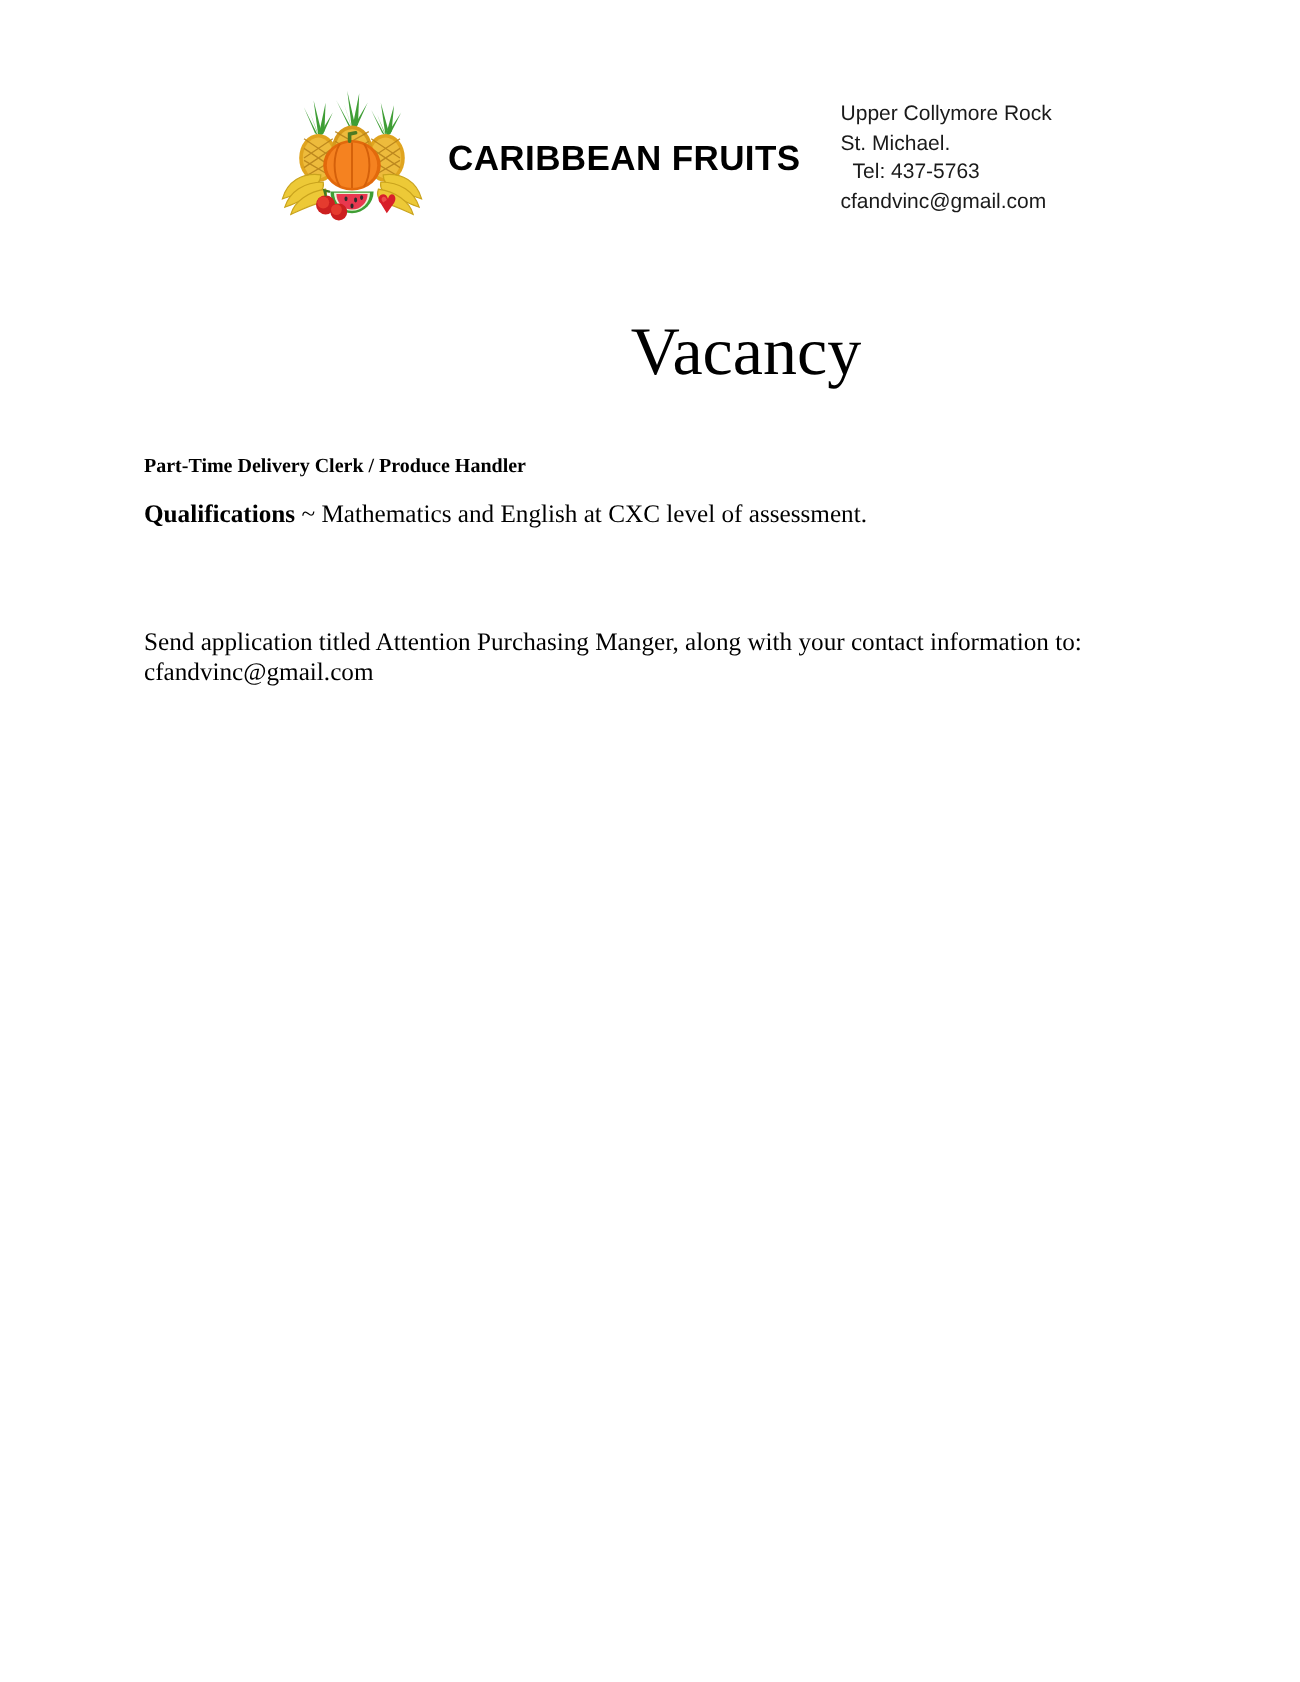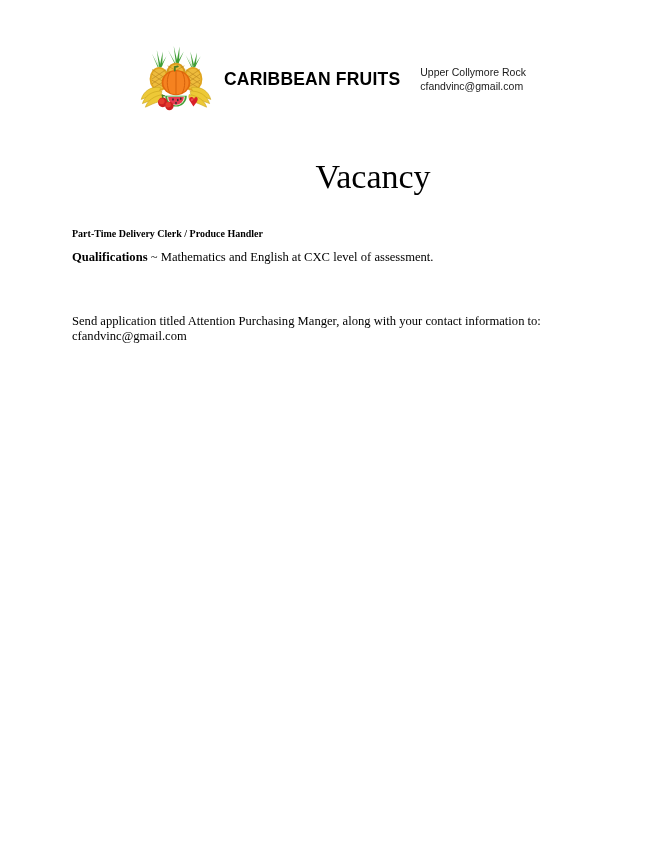--- a/index.html
+++ b/index.html
@@ -187,20 +187,24 @@
       <path d="M84 96 C78 90 88 84 90 92 C92 84 100 90 94 97 L89 104 Z" fill="#d81f2a"></path>
       <path d="M86 95 C82 91 88 88 89 93" fill="#ee4b4b"></path>
     </svg>
 
     <div class="company-name">
       <span>CARIBBEAN FRUITS</span>
     </div>
 
     <div class="address">
       <span>Upper Collymore Rock</span>
+      <span>
+        <span>St. Michael.</span>
+          <span class="addr-tel">Tel: 437-5763</span>
+      </span>
       <span>cfandvinc@gmail.com</span>
     </div>
   </div>
 
   <div class="doc-title">Vacancy</div>
 
   <div class="body-block">
     <div class="job-heading">Part-Time Delivery Clerk / Produce Handler</div>
 
     <p class="para"><span class="lead">Qualifications</span><span> ~ Mathematics and English at CXC level of assessment.</span></p>

